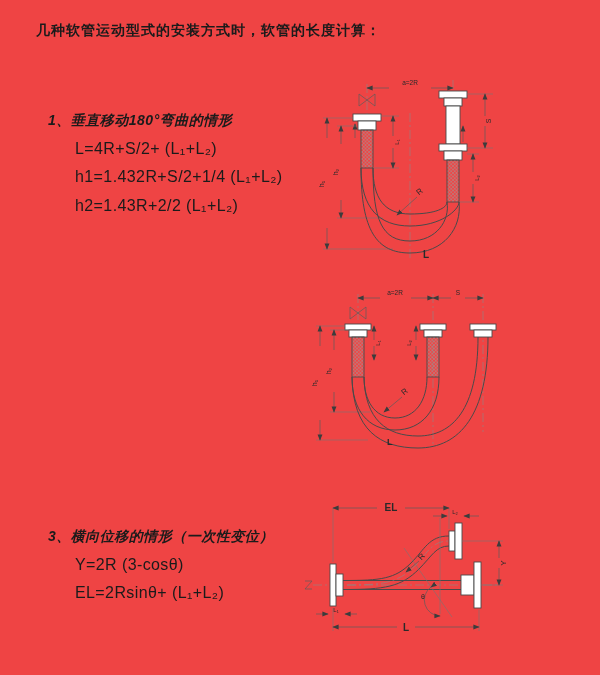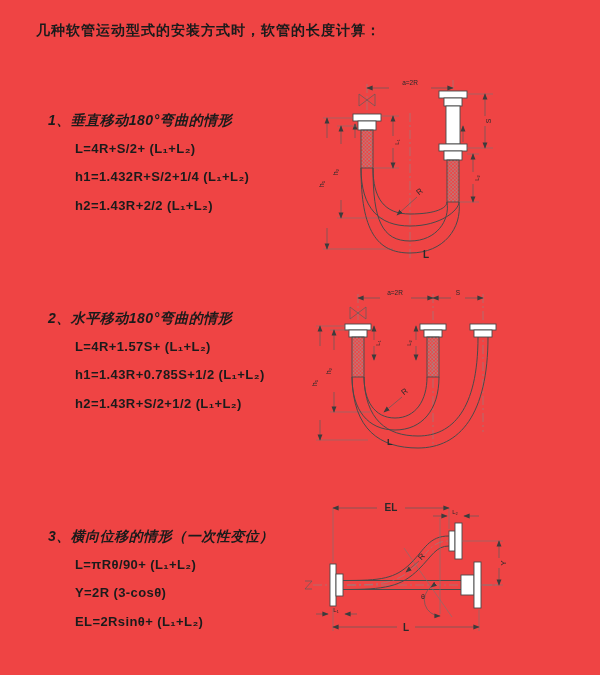--- a/index.html
+++ b/index.html
@@ -2,21 +2,21 @@
 <html><head>
 <meta charset="utf-8">
 <style>
   html,body{margin:0;padding:0;}
   body{width:600px;height:675px;background:#ffffff;position:relative;overflow:hidden;
        font-family:"Liberation Sans","DejaVu Sans",sans-serif;color:#1b1b1b;}
   .page{position:absolute;inset:0;background:#ef4444;}
   .title{position:absolute;left:36px;top:22px;font-size:14px;font-weight:bold;letter-spacing:1px;}
   .sec{position:absolute;left:48px;}
   .heading{font-size:14px;font-weight:bold;letter-spacing:0.5px;line-height:28.5px;height:28.5px;white-space:nowrap;font-style:italic;}
-  .formula{font-size:13px;line-height:28.5px;height:28.5px;padding-left:27px;letter-spacing:0.4px;white-space:nowrap;font-weight:bold;}
+  .formula{font-size:16px;line-height:28.5px;height:28.5px;padding-left:27px;letter-spacing:0.4px;white-space:nowrap;}
   svg.diag{position:absolute;}
   svg text{fill:#2a2a2a;font-family:"Liberation Sans","DejaVu Sans",sans-serif;}
   .ln{stroke:#4a4a4a;stroke-width:1;fill:none;}
   .thin{stroke:#5c5c5c;stroke-width:0.7;fill:none;}
   .ext{stroke:#767676;stroke-width:0.6;fill:none;}
   .cl{stroke:#8a8a8a;stroke-width:0.6;fill:none;stroke-dasharray:9 3 2 3;}
   .part{fill:#ffffff;stroke:#4a4a4a;stroke-width:0.9;}
 </style>
 </head>
 <body>
@@ -25,30 +25,23 @@
 
   <div class="title">几种软管运动型式的安装方式时，软管的长度计算：</div>
 
   <div class="sec" style="top:106px">
     <div class="heading">1、垂直移动180°弯曲的情形</div>
     <div class="formula">L=4R+S/2+ (L₁+L₂)</div>
     <div class="formula">h1=1.432R+S/2+1/4 (L₁+L₂)</div>
     <div class="formula">h2=1.43R+2/2 (L₁+L₂)</div>
   </div>
 
-  <div class="sec" style="top:304px">
-    <div class="heading">2、水平移动180°弯曲的情形</div>
-    <div class="formula">L=4R+1.57S+ (L₁+L₂)</div>
-    <div class="formula">h1=1.43R+0.785S+1/2 (L₁+L₂)</div>
-    <div class="formula">h2=1.43R+S/2+1/2 (L₁+L₂)</div>
-  </div>
 
   <div class="sec" style="top:522px">
     <div class="heading">3、横向位移的情形（一次性变位）</div>
-    <div class="formula">L=πRθ/90+ (L₁+L₂)</div>
     <div class="formula">Y=2R (3-cosθ)</div>
     <div class="formula">EL=2Rsinθ+ (L₁+L₂)</div>
   </div>
 
   <svg class="diag" style="left:313px;top:68px" width="275" height="195" viewBox="0 0 275 195">
     <defs>
       <pattern id="braid1" patternUnits="userSpaceOnUse" width="3.5" height="3.5">
         <path d="M0,0 L3.5,3.5 M3.5,0 L0,3.5" stroke="#9a9a9a" stroke-width="0.5"></path>
       </pattern>
       <marker id="arr1" viewBox="0 0 10 10" refX="8" refY="5" markerWidth="7" markerHeight="7" markerUnits="userSpaceOnUse" orient="auto">

